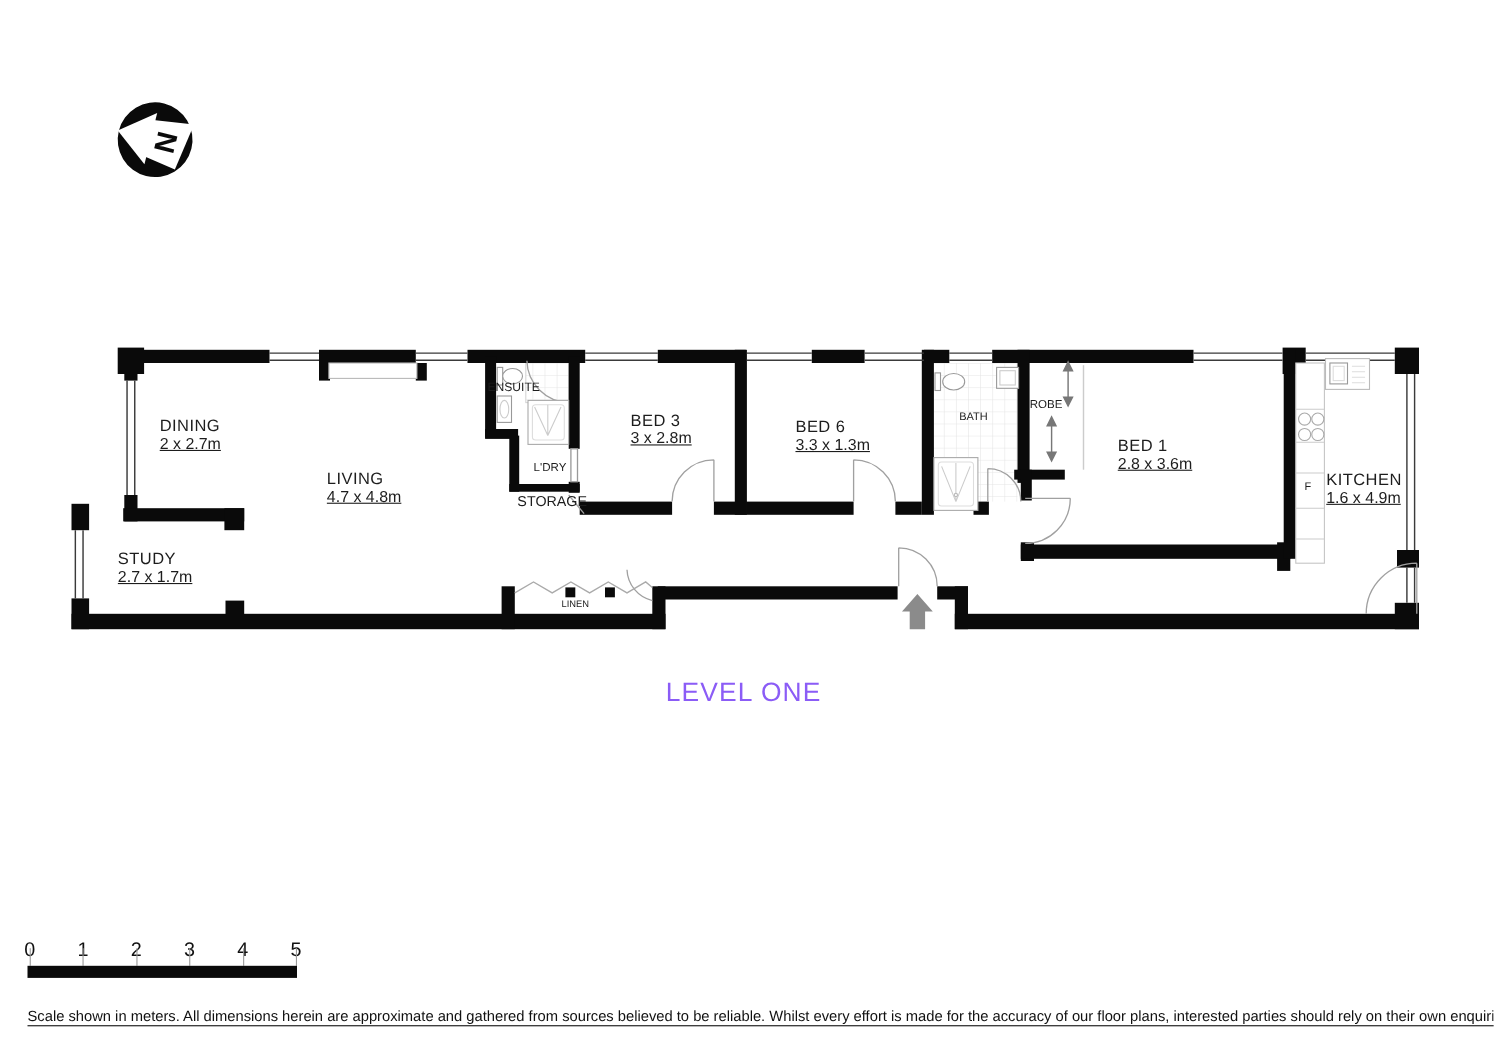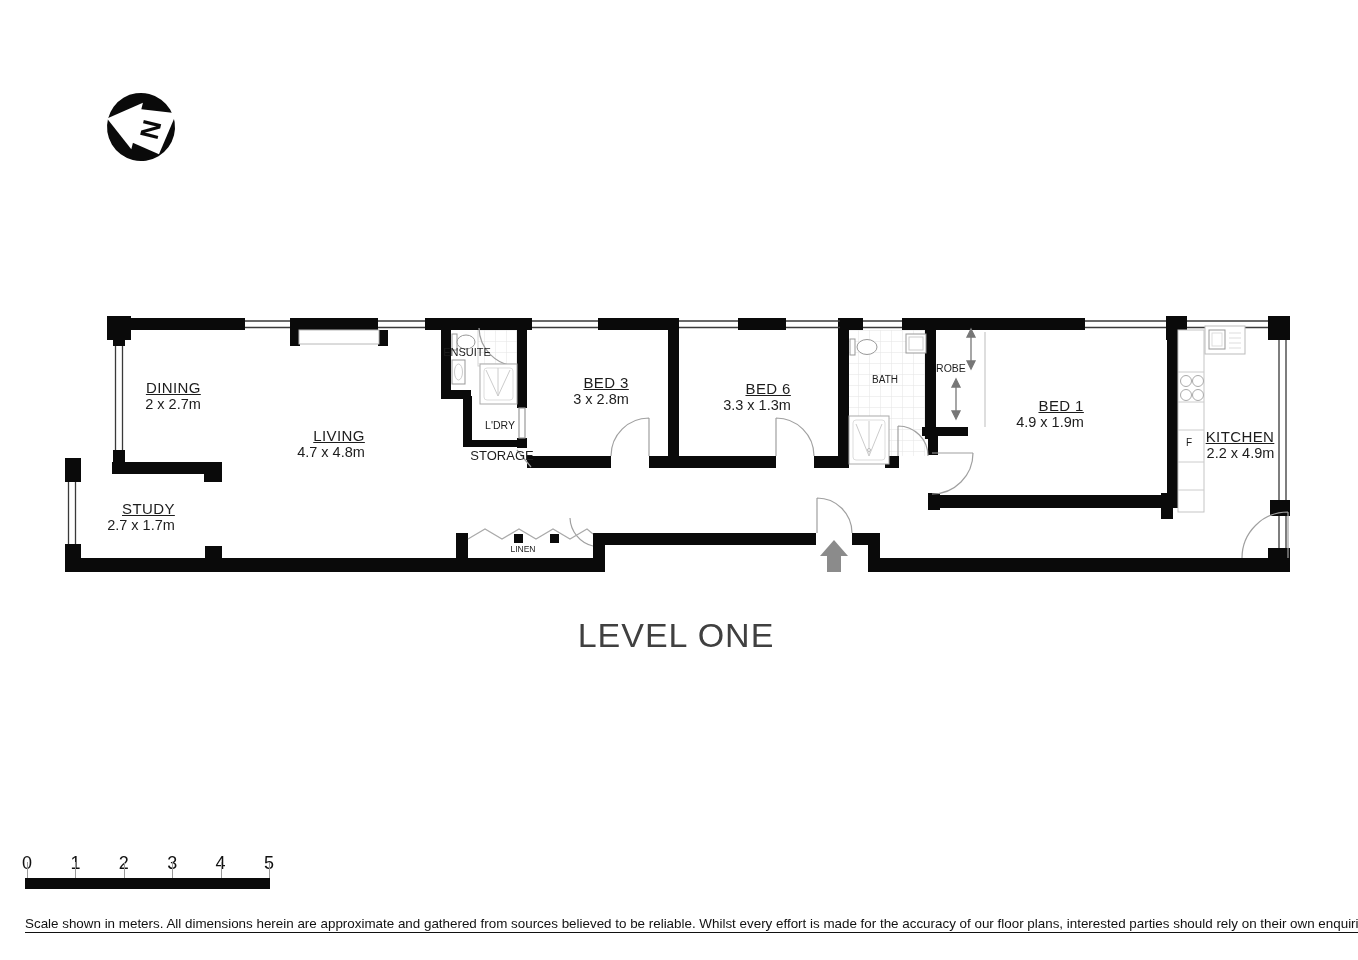--- a/index.html
+++ b/index.html
@@ -1,22 +1,22 @@
 <!DOCTYPE html>
 <html><head>
 <meta charset="utf-8">
 <style>
   html,body{margin:0;padding:0;background:#fff;}
   .page{position:relative;width:1358px;height:960px;background:#fff;overflow:hidden;
         font-family:"Liberation Sans",sans-serif;color:#1c1c1c;}
   svg{position:absolute;left:0;top:0;}
-  .lbl{position:absolute;transform:translateX(-50%);text-align:right;white-space:nowrap;color:#1d1d1d;}
-  .room .name{font-size:15px;letter-spacing:.4px;line-height:17px;text-decoration:underline;}
-  .room .dims{font-size:14.5px;line-height:17px;}
-  .title{position:absolute;transform:translateX(-50%);font-size:34px;letter-spacing:1px;color:#404040;white-space:nowrap;}
+  .lbl{position:absolute;transform:translateX(-50%);text-align:left;white-space:nowrap;color:#1d1d1d;}
+  .room .name{font-size:15px;letter-spacing:.4px;line-height:17px;}
+  .room .dims{font-size:14.5px;line-height:17px;text-decoration:underline;}
+  .title{position:absolute;transform:translateX(-50%);font-size:24px;letter-spacing:1px;color:#8b5cf6;white-space:nowrap;}
   .scalebar{position:absolute;left:25px;top:853px;width:246px;height:38px;}
   .scalebar .num{position:absolute;top:0;transform:translateX(-50%);font-size:18px;color:#111;}
   .scalebar i{position:absolute;top:9px;width:1px;height:16px;background:#9a9a9a;}
   .scalebar .bar{position:absolute;left:0;top:25px;width:245px;height:11px;background:#0a0a0a;}
   .disclaimer{position:absolute;left:25px;top:916px;font-size:13.4px;color:#111;white-space:nowrap;
               text-decoration:underline;text-underline-offset:4px;}
 </style>
 </head>
 <body>
 
@@ -203,25 +203,25 @@
   <div class="lbl room" style="left:601px;top:374px">
     <div class="name">BED 3</div>
     <div class="dims">3 x 2.8m</div>
   </div>
   <div class="lbl room" style="left:757px;top:380px">
     <div class="name">BED 6</div>
     <div class="dims">3.3 x 1.3m</div>
   </div>
   <div class="lbl room" style="left:1050px;top:397px">
     <div class="name">BED 1</div>
-    <div class="dims">4.9 x 1.9m</div>
+    <div class="dims">2.8 x 3.6m</div>
   </div>
   <div class="lbl room" style="left:1240px;top:428px">
     <div class="name">KITCHEN</div>
-    <div class="dims">2.2 x 4.9m</div>
+    <div class="dims">1.6 x 4.9m</div>
   </div>
 
   <div class="lbl" style="left:467px;top:346px;font-size:11px">ENSUITE</div>
   <div class="lbl" style="left:500px;top:419px;font-size:10.5px">L'DRY</div>
   <div class="lbl" style="left:502px;top:448px;font-size:13px">STORAGE</div>
   <div class="lbl" style="left:885px;top:374px;font-size:10px">BATH</div>
   <div class="lbl" style="left:951px;top:362px;font-size:10.5px">ROBE</div>
   <div class="lbl" style="left:523px;top:544px;font-size:8.5px">LINEN</div>
   <div class="lbl" style="left:1189px;top:437px;font-size:10px">F</div>
 

